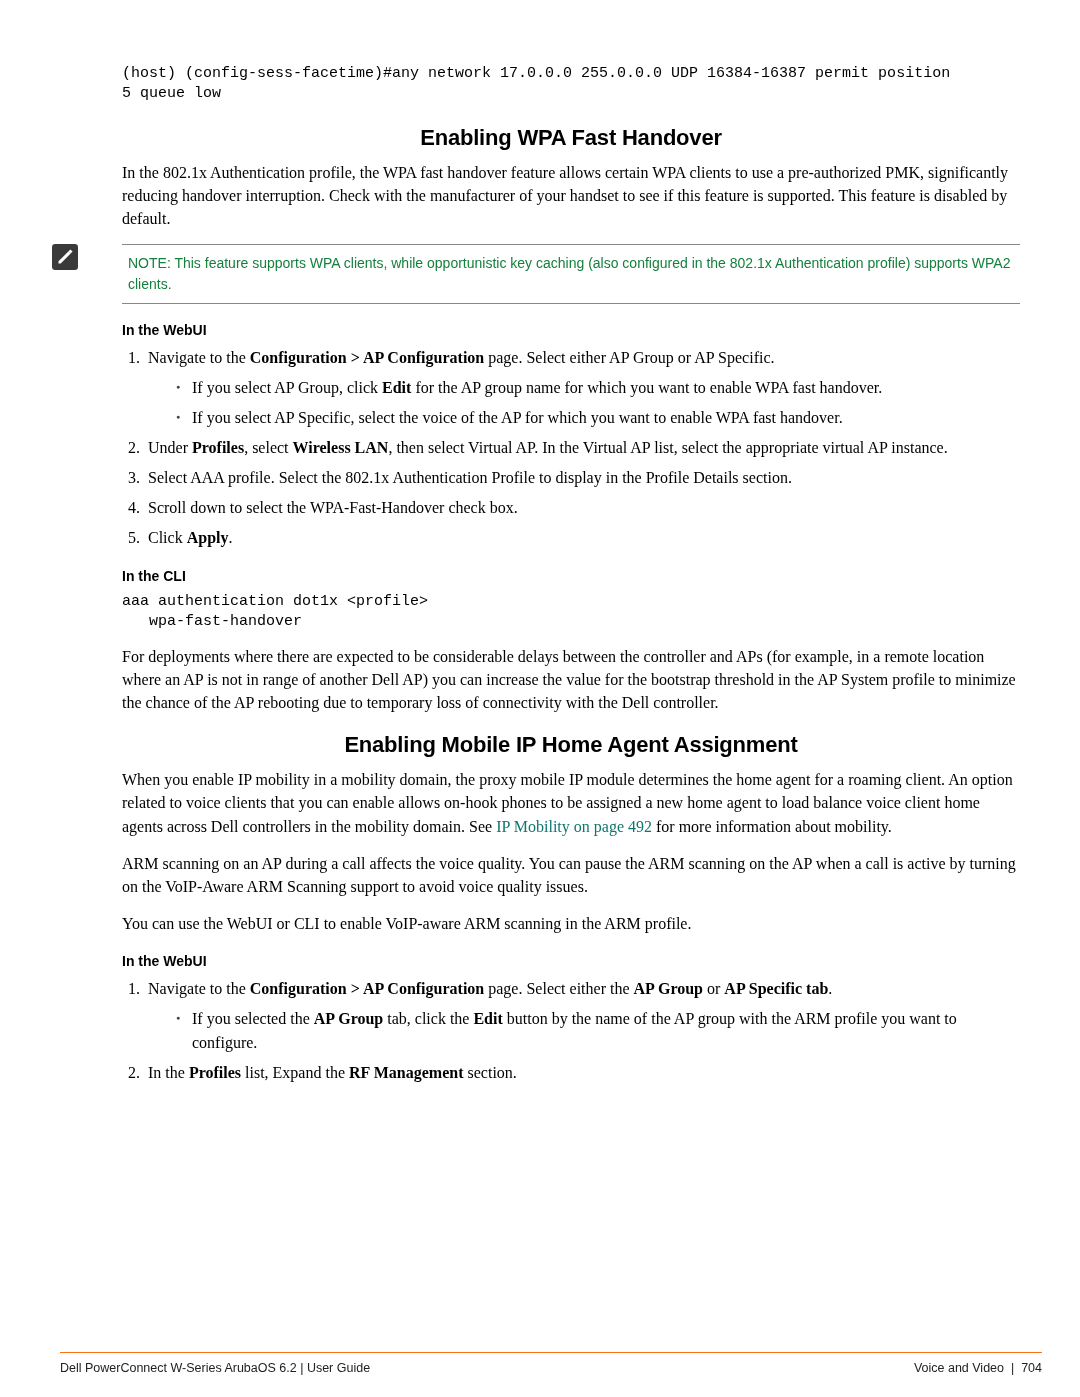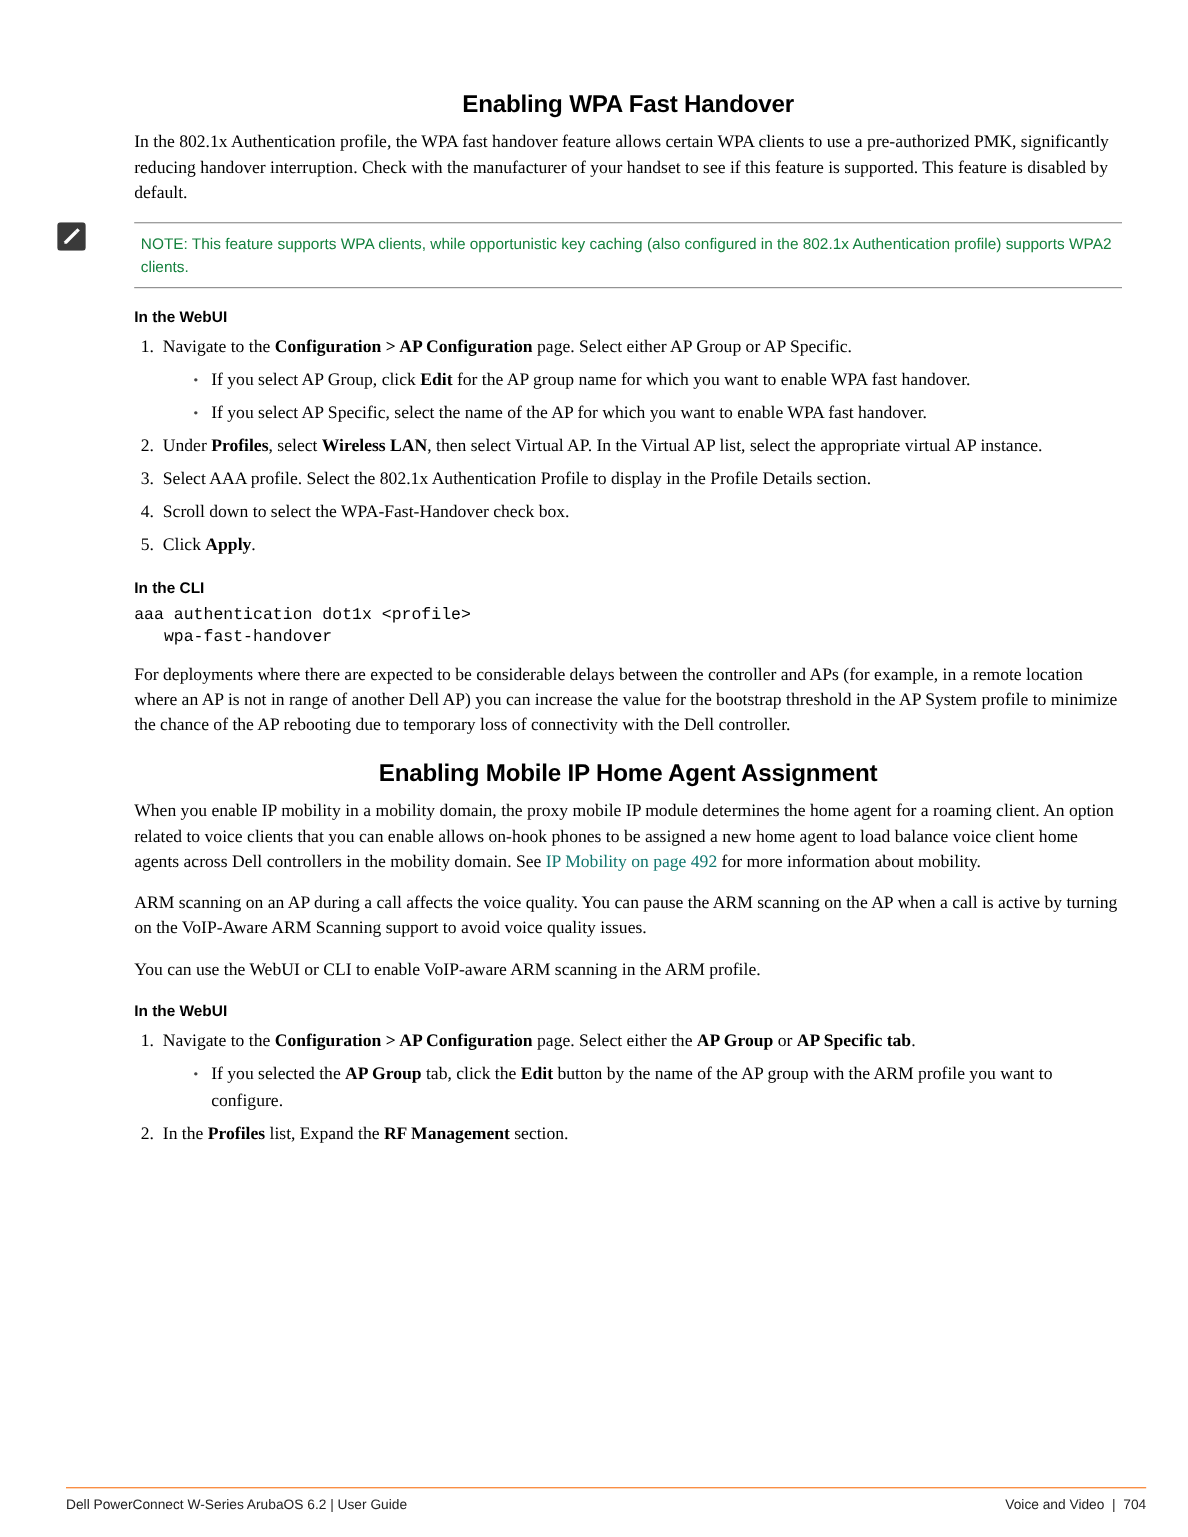--- a/index.html
+++ b/index.html
@@ -23,20 +23,22 @@
   .link { color: #0f766e; text-decoration: none; }
   .footer { position: absolute; left: 60px; right: 38px; bottom: 22px; border-top: 1px solid #f97316; padding-top: 8px; display: flex; justify-content: space-between; font-family: Arial, Helvetica, sans-serif; font-size: 12.5px; color: #222; }
   .footer-right { white-space: pre; }
   .b { font-weight: bold; }
 </style>
 </head>
 <body>
 
 <div class="page">
 
+  <div class="code-block">(host) (config-sess-facetime)#any network 17.0.0.0 255.0.0.0 UDP 16384-16387 permit position
+5 queue low</div>
 
   <h2 class="section-title">Enabling WPA Fast Handover</h2>
   <p class="body-text">In the 802.1x Authentication profile, the WPA fast handover feature allows certain WPA clients to use a pre-authorized PMK, significantly reducing handover interruption. Check with the manufacturer of your handset to see if this feature is supported. This feature is disabled by default.</p>
 
   <div class="note-row">
     <div class="note-icon-cell">
       <span class="note-icon">
         <svg viewBox="0 0 24 24">
             <rect x="0" y="0" width="24" height="24" rx="3" fill="#3a3a3a"></rect>
             <path d="M6 16 L15 7 L17 9 L8 18 L6 18 Z" fill="#fff"></path>
@@ -46,21 +48,21 @@
     </div>
     <div class="note-box">NOTE: This feature supports WPA clients, while opportunistic key caching (also configured in the 802.1x Authentication profile) supports WPA2 clients.</div>
   </div>
 
   <h3 class="sub-title">In the WebUI</h3>
   <ol class="steps">
     <li>
       <span>Navigate to the </span><span class="b">Configuration &gt; AP Configuration</span><span> page. Select either AP Group or AP Specific.</span>
       <ul class="bullets">
         <li><span>If you select AP Group, click </span><span class="b">Edit</span><span> for the AP group name for which you want to enable WPA fast handover.</span></li>
-        <li>If you select AP Specific, select the name of the AP for which you want to enable WPA fast handover.</li>
+        <li>If you select AP Specific, select the voice of the AP for which you want to enable WPA fast handover.</li>
       </ul>
     </li>
     <li><span>Under </span><span class="b">Profiles</span><span>, select </span><span class="b">Wireless LAN</span><span>, then select Virtual AP. In the Virtual AP list, select the appropriate virtual AP instance.</span></li>
     <li>Select AAA profile. Select the 802.1x Authentication Profile to display in the Profile Details section.</li>
     <li>Scroll down to select the WPA-Fast-Handover check box.</li>
     <li><span>Click </span><span class="b">Apply</span><span>.</span></li>
   </ol>
 
   <h3 class="sub-title">In the CLI</h3>
   <div class="code-block" style="margin-bottom:12px;">aaa authentication dot1x &lt;profile&gt;

